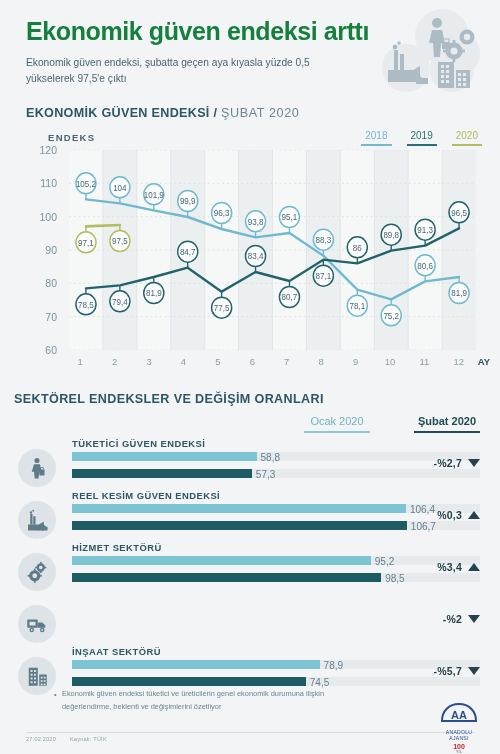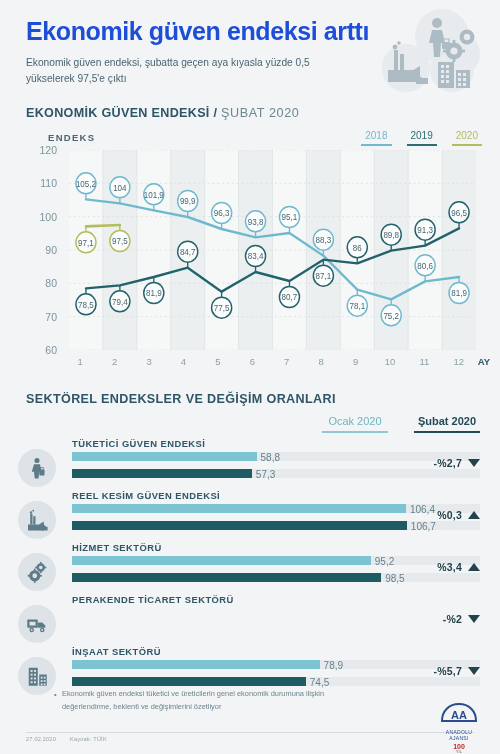--- a/index.html
+++ b/index.html
@@ -10,21 +10,21 @@
     color: #3d5560;
     overflow: hidden;
     position: relative;
   }
   .page { width: 500px; height: 754px; position: relative; background: #f2f4f5; }
 
   
   .header { padding: 18px 24px 0 26px; position: relative; }
   .title {
     font-size: 25px; font-weight: bold; letter-spacing: -0.4px;
-    color: #1d4ed8; line-height: 1.1;
+    color: #15803d; line-height: 1.1;
   }
   .subtitle {
     margin-top: 9px; font-size: 10.2px; line-height: 1.65;
     color: #4a6471; max-width: 300px;
   }
   .section-head {
     margin-top: 18px; font-size: 12.6px; font-weight: bold;
     letter-spacing: 0.3px; color: #2f5666;
   }
   .section-head .slash { font-weight: bold; color: #2f5666; }
@@ -62,24 +62,24 @@
   }
   .ay-label {
     position: absolute; right: -14px; top: 0; font-size: 9.5px;
     font-weight: bold; color: #2f5666;
   }
   .svg-area { position: absolute; left: 44px; top: 0; right: 14px; height: 200px; }
 
   
   .sector-sec { position: absolute; left: 0; top: 392px; width: 500px; }
   .sector-title {
-    margin-left: 26px; font-size: 12.6px; font-weight: bold;
+    margin-left: 14px; font-size: 12.6px; font-weight: bold;
     letter-spacing: 0.35px; color: #2f5666;
   }
-  .period-head { display: flex; justify-content: flex-end; gap: 26px; margin: 9px 20px 0 0; }
+  .period-head { display: flex; justify-content: flex-end; gap: 44px; margin: 9px 20px 0 0; }
   .period {
     font-size: 11px; padding-bottom: 4px; text-align: center; min-width: 66px;
   }
   .p-ocak { color: #6fb5c4; border-bottom: 2px solid #8fc8d3; }
   .p-subat { color: #234a55; font-weight: bold; border-bottom: 2px solid #234a55; }
 
   .rows { margin-top: 6px; }
   .row { position: relative; height: 52px; }
   .icon-circle {
     position: absolute; left: 18px; top: 10px; width: 38px; height: 38px;
@@ -515,21 +515,20 @@
                 <rect x="3" y="10" width="14" height="11" rx="1"></rect>
                 <path d="M17 14h6l4 4v3h-10z"></path>
                 <rect x="6" y="13" width="8" height="5" fill="#dde3e6"></rect>
                 <circle cx="9" cy="24" r="3"></circle>
                 <circle cx="23" cy="24" r="3"></circle>
                 <circle cx="9" cy="24" r="1.2" fill="#dde3e6"></circle>
                 <circle cx="23" cy="24" r="1.2" fill="#dde3e6"></circle>
               </g>
             </svg>
           </div>
-          <div class="row-label">PERAKENDE TİCARET SEKTÖRÜ</div>
           <div class="pct">-%2</div>
           <div class="arrow down"></div>
         </div>
         <div class="row">
           <div class="icon-circle">
             <svg viewBox="0 0 32 32" width="24" height="24">
               <g fill="#5d7b88">
                 <rect x="5" y="5" width="12" height="24"></rect>
                 <rect x="19" y="14" width="10" height="15"></rect>
                 <g fill="#dde3e6">

